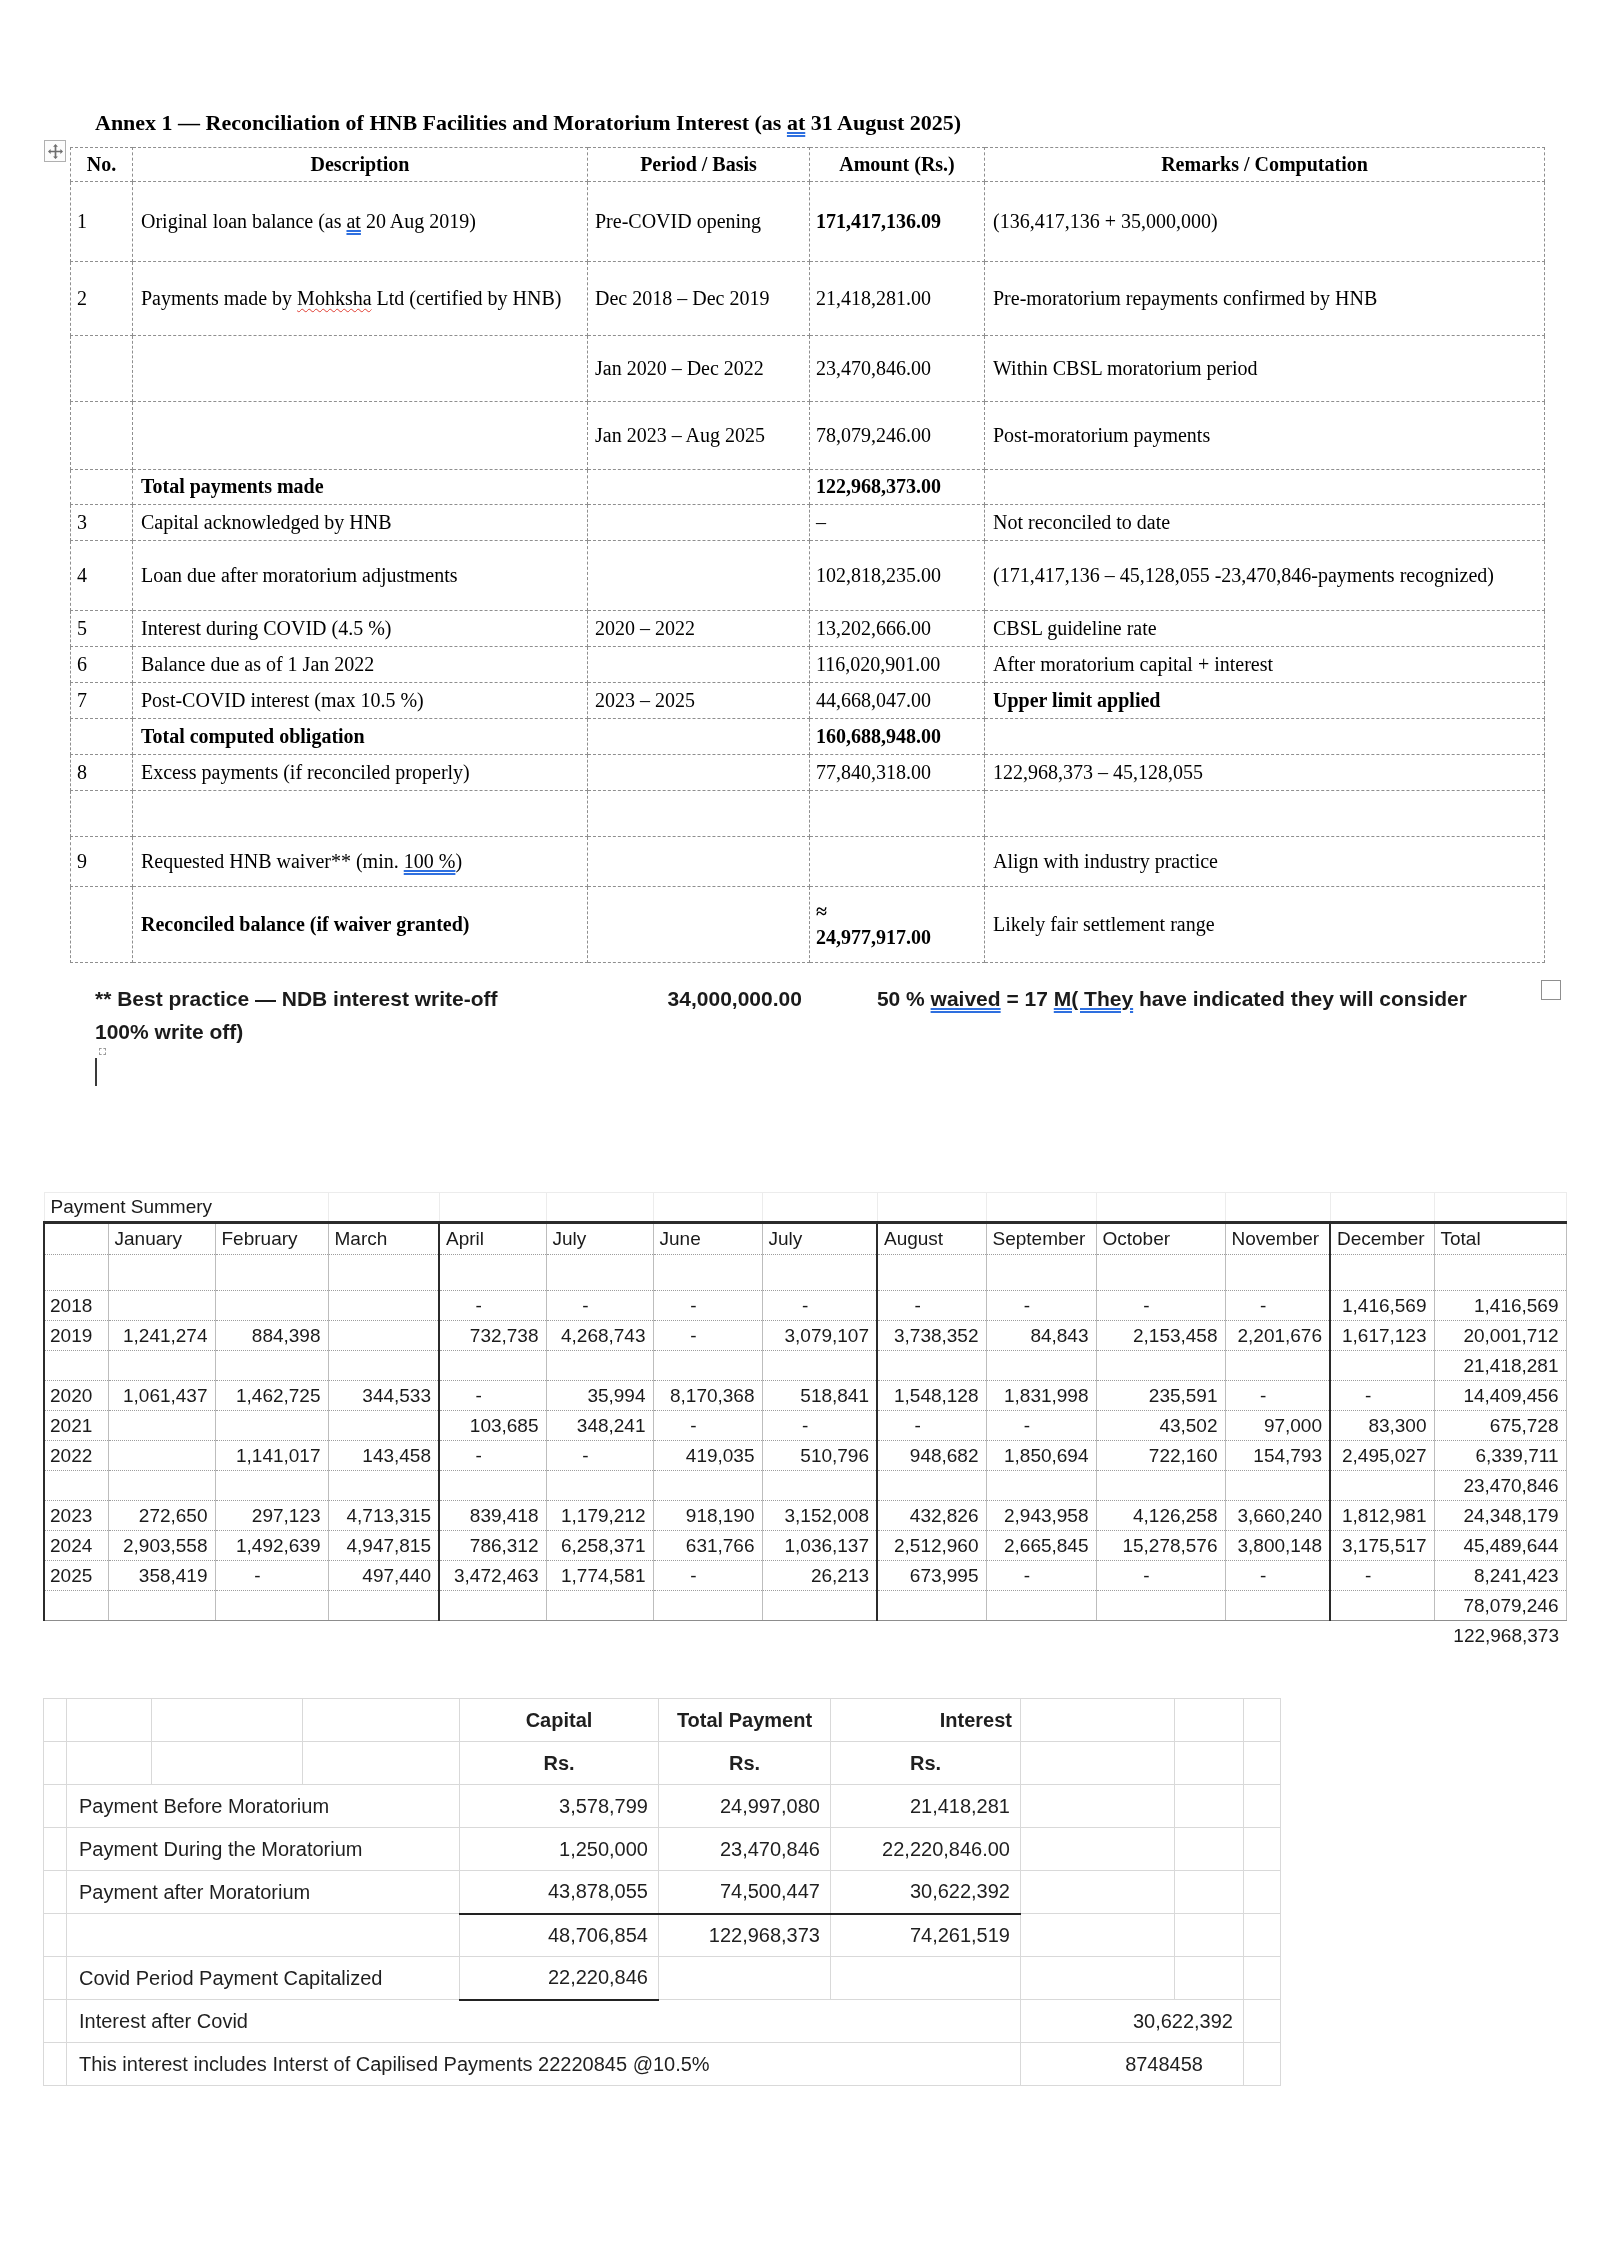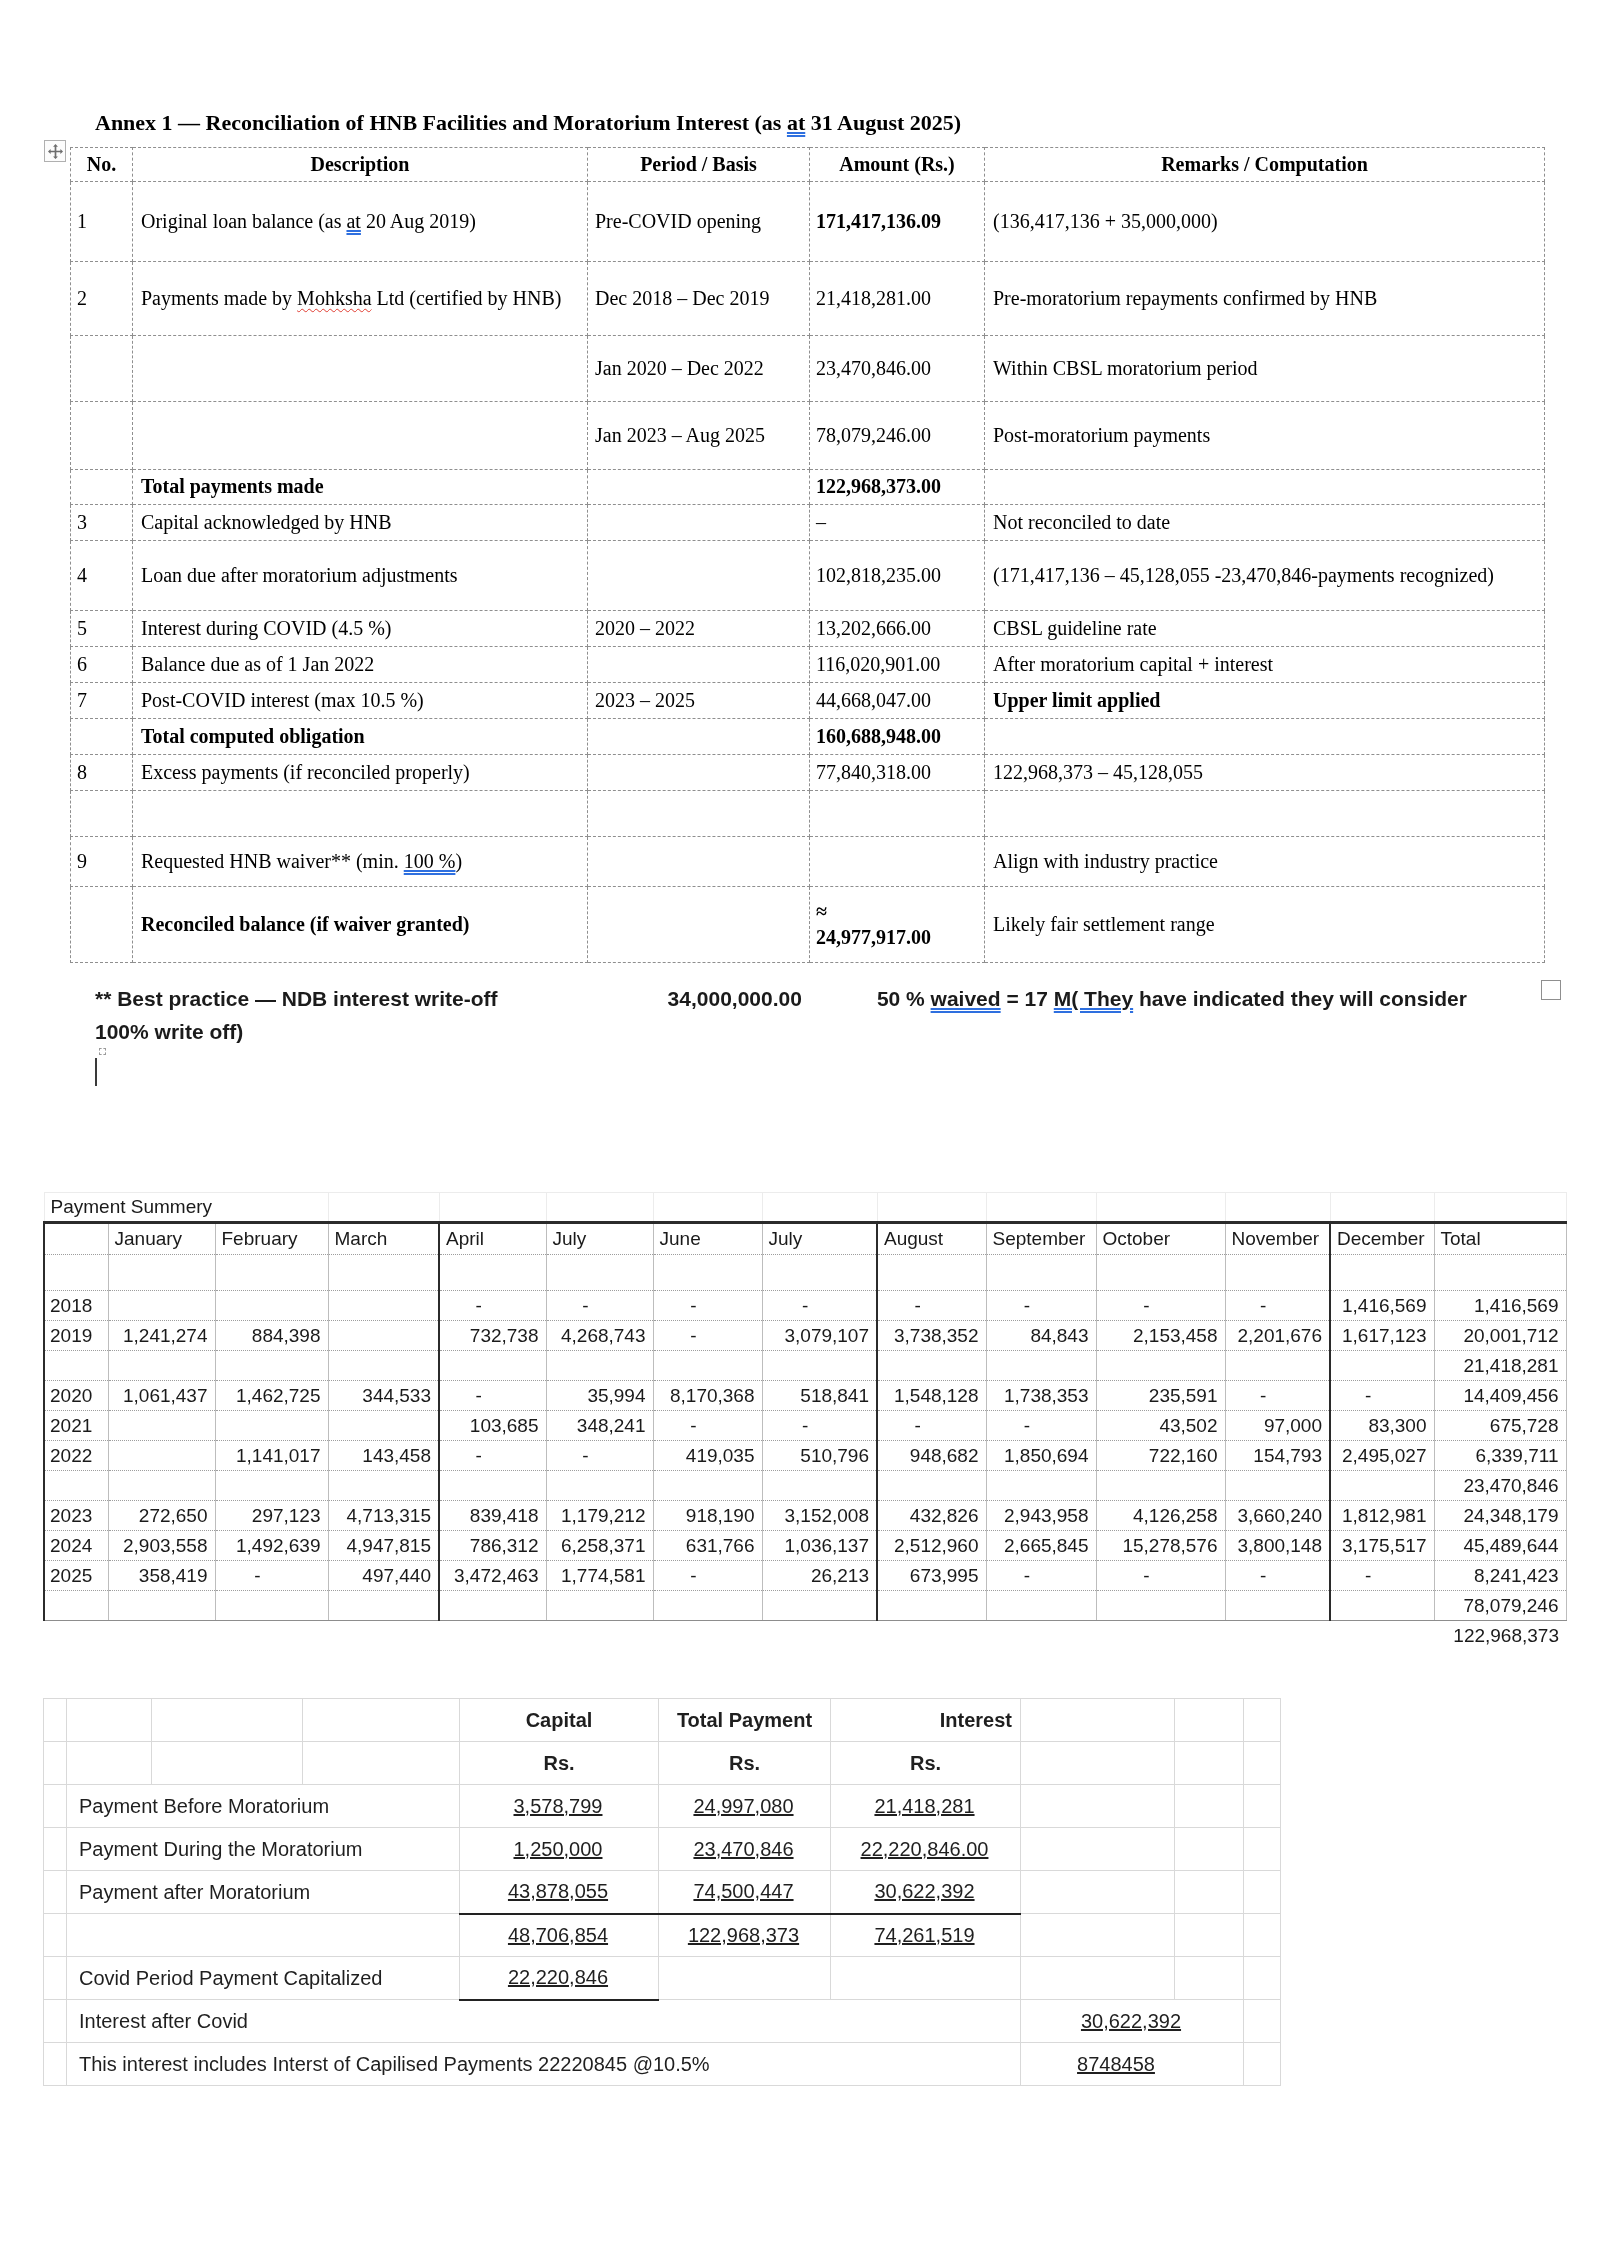--- a/index.html
+++ b/index.html
@@ -107,21 +107,21 @@
   
   #totals-table{
     position:absolute;left:43px;top:1698px;width:1237px;
     border-collapse:collapse;table-layout:fixed;font-size:20px;color:#1f1f1f;
   }
   #totals-table td{border:1px solid #d9d9d9;padding:1px 8px;overflow:visible;white-space:nowrap;}
   #totals-table tr{height:43px;}
   #totals-table .hdr{font-weight:bold;text-align:center;}
   #totals-table .hdr-left{font-weight:bold;text-align:right;padding-left:14px;}
   #totals-table .lbl{text-align:left;padding-left:12px;}
-  #totals-table .val{text-align:center;padding-right:10px;text-decoration:underline;}
+  #totals-table .val{text-align:right;padding-right:10px;}
   #totals-table .note-val{padding-right:40px;}
   #totals-table .sumline{border-bottom:2px solid #222 !important;}
   #totals-table .bold{font-weight:bold;}
 </style>
 </head>
 <body>
 
 <div class="abs" id="doc-title">Annex 1 — Reconciliation of HNB Facilities and Moratorium Interest (as <span class="u-blue">at</span> 31 August 2025)</div>
 
 <div class="abs" id="move-handle">
@@ -379,21 +379,21 @@
       <tr class="drow">
         <td class="yr">2020</td>
         <td class="num">1,061,437</td>
         <td class="num">1,462,725</td>
         <td class="num">344,533</td>
         <td class="dash thickL">-</td>
         <td class="num">35,994</td>
         <td class="num">8,170,368</td>
         <td class="num">518,841</td>
         <td class="num thickL">1,548,128</td>
-        <td class="num">1,738,353</td>
+        <td class="num">1,831,998</td>
         <td class="num">235,591</td>
         <td class="dash">-</td>
         <td class="dash thickL">-</td>
         <td class="num">14,409,456</td>
       </tr>
       <tr class="drow">
         <td class="yr">2021</td>
         <td class="num"></td>
         <td class="num"></td>
         <td class="num"></td>

